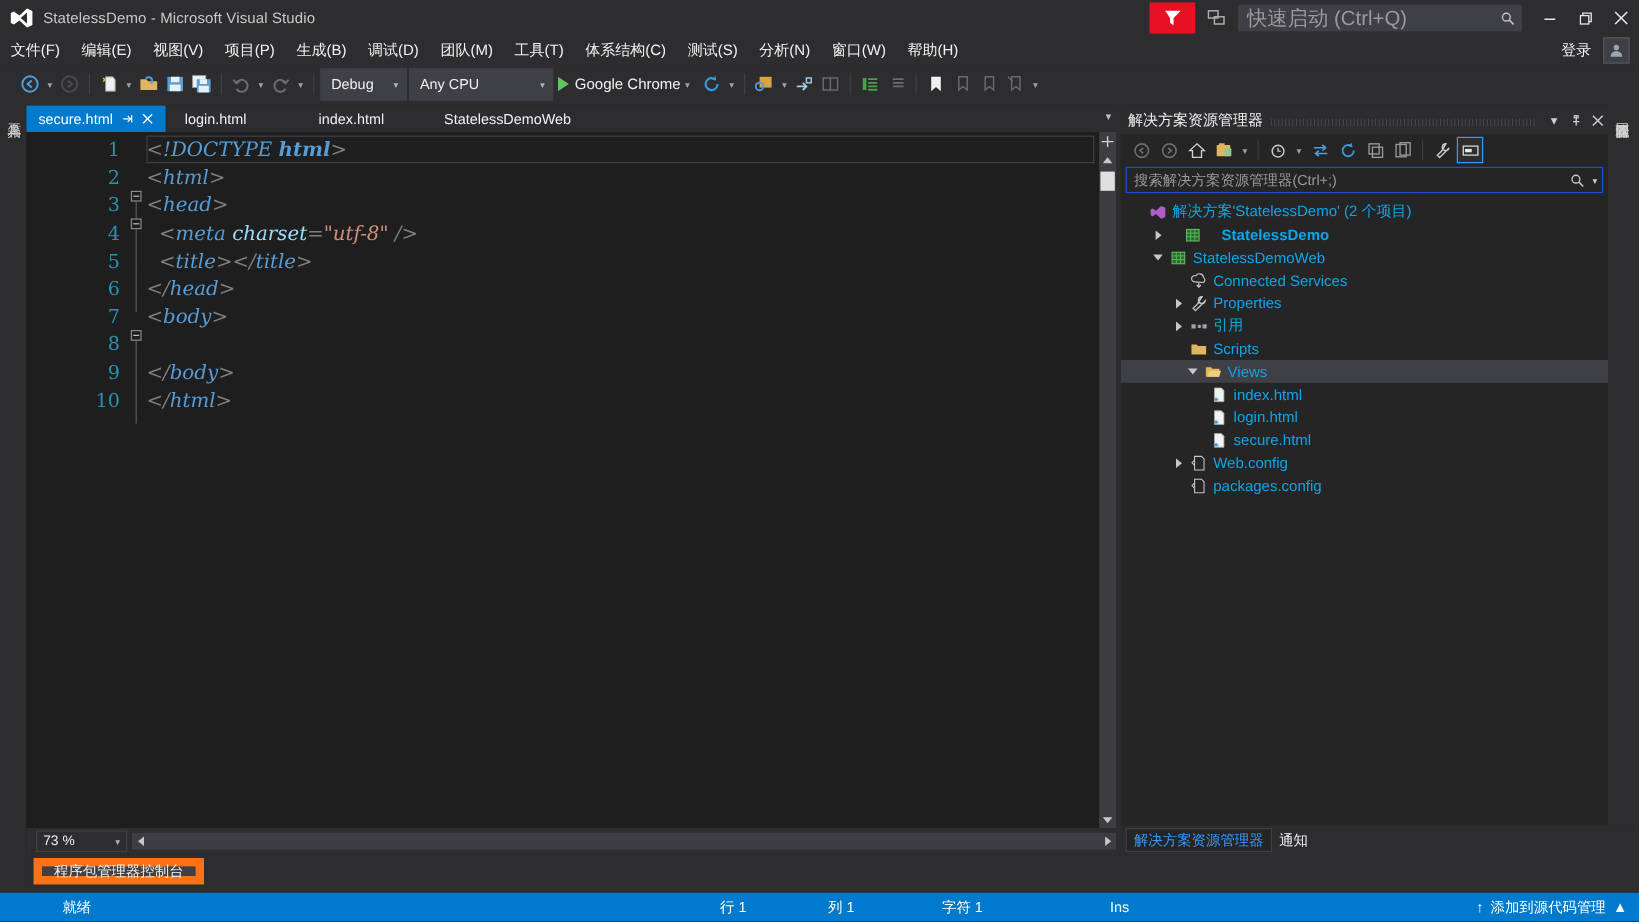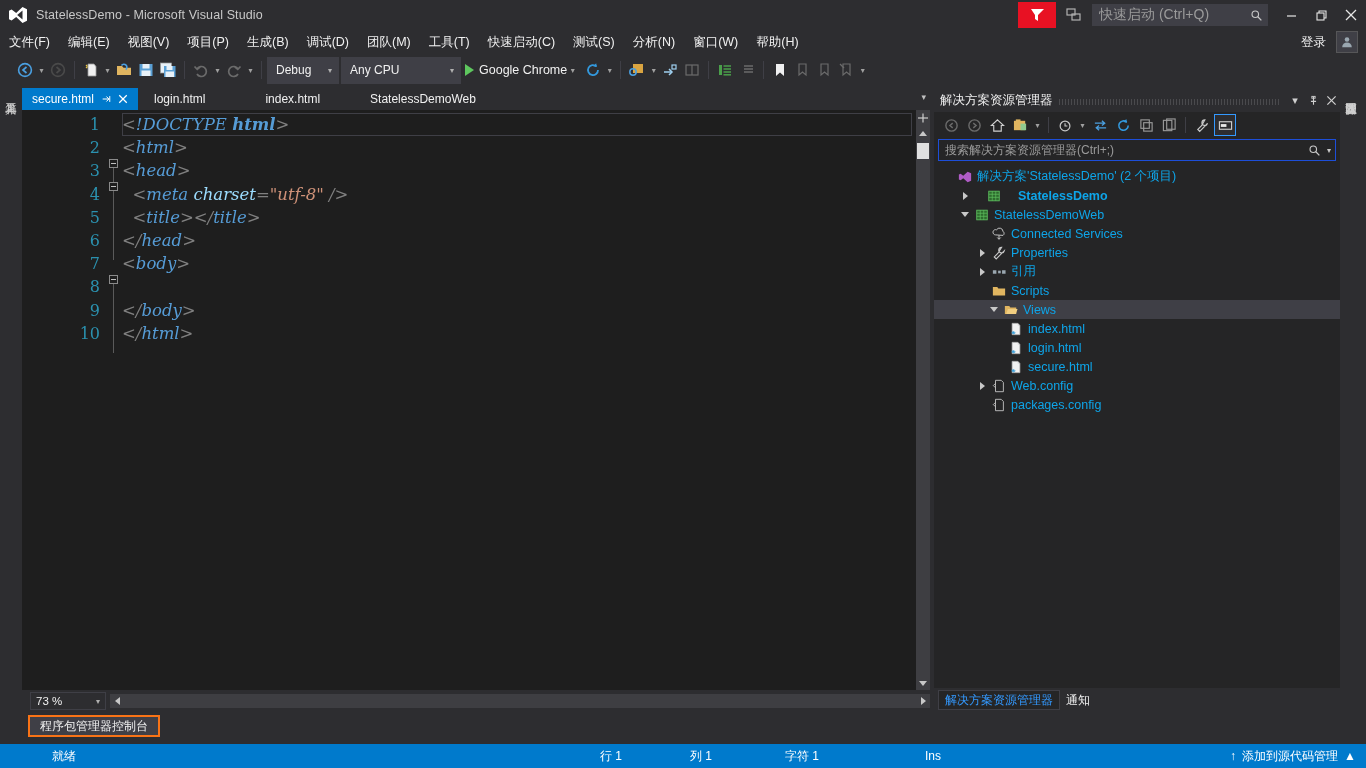--- a/index.html
+++ b/index.html
@@ -29,22 +29,22 @@
   }
   .titlebar-right {
     position: absolute; right: 0; top: 0; height: 30px; display: flex; align-items: center;
   }
   .red-flag {
     width: 38px; height: 26px; background: #e81123; display: flex;
     align-items: center; justify-content: center; margin-right: 6px;
   }
   .feedback-icon { width: 24px; height: 22px; display:flex; align-items:center; justify-content:center; opacity:.85; margin-right:6px;}
   .quick-launch {
-    width: 176px; height: 22px; background: #3f3f46; border: 1px solid #3f3f46;
-    display: flex; align-items: center; padding: 0 4px 0 6px; color: #9a9a9a; font-size: 14px;
+    width: 236px; height: 22px; background: #3f3f46; border: 1px solid #3f3f46;
+    display: flex; align-items: center; padding: 0 4px 0 6px; color: #9a9a9a; font-size: 17px;
   }
   .quick-launch .ql-text { flex: 1; white-space: nowrap; overflow: hidden; }
   .win-btns { display: flex; align-items: center; margin-left: 8px; }
   .win-btn {
     width: 30px; height: 26px; display: flex; align-items: center; justify-content: center;
     color: #e6e6e6; font-size: 13px;
   }
 
   
   .menubar {
@@ -181,21 +181,21 @@
   .hs-right { position:absolute; right:0; top:0; width:14px; height:14px; display:flex;align-items:center;justify-content:center;}
   .arrow-l { width:0;height:0;border-top:4px solid transparent;border-bottom:4px solid transparent;border-right:5px solid #c8c8c8; }
   .arrow-r { width:0;height:0;border-top:4px solid transparent;border-bottom:4px solid transparent;border-left:5px solid #c8c8c8; }
 
   
   .bottom-panel {
     position: absolute; left: 22px; top: 712px; width: 908px; height: 28px; background: #2d2d30;
   }
   .bp-tab {
     display: inline-flex; align-items: center; height: 22px; padding: 0 10px; margin: 3px 12px 0 6px;
-    font-size: 12px; color: #f1f1f1; background: #3f3f46; border: 2px solid #f97316;
+    font-size: 12px; color: #f1f1f1; background: #3f3f46; border: 7px solid #f97316;
   }
 
   
   .solexp {
     position: absolute; left: 934px; top: 88px; width: 406px; height: 600px; background: #252526;
   }
   .se-title {
     height: 24px; display: flex; align-items: center; padding-left: 6px; background: #2d2d30;
     font-size: 12.5px; color: #f1f1f1;
   }
@@ -308,21 +308,21 @@
 
   <div class="menubar">
     <div class="menu-item">文件(F)</div>
     <div class="menu-item">编辑(E)</div>
     <div class="menu-item">视图(V)</div>
     <div class="menu-item">项目(P)</div>
     <div class="menu-item">生成(B)</div>
     <div class="menu-item">调试(D)</div>
     <div class="menu-item">团队(M)</div>
     <div class="menu-item">工具(T)</div>
-    <div class="menu-item">快速启动(C)</div>
+    <div class="menu-item">体系结构(C)</div>
     <div class="menu-item">测试(S)</div>
     <div class="menu-item">分析(N)</div>
     <div class="menu-item">窗口(W)</div>
     <div class="menu-item">帮助(H)</div>
   </div>
   <div class="menubar-right">
     <div class="signin">登录</div>
     <div class="avatar-box">
       <svg width="14" height="14" viewBox="0 0 16 16">
         <circle cx="8" cy="5.2" r="2.6" fill="#9aa7b0"></circle>

